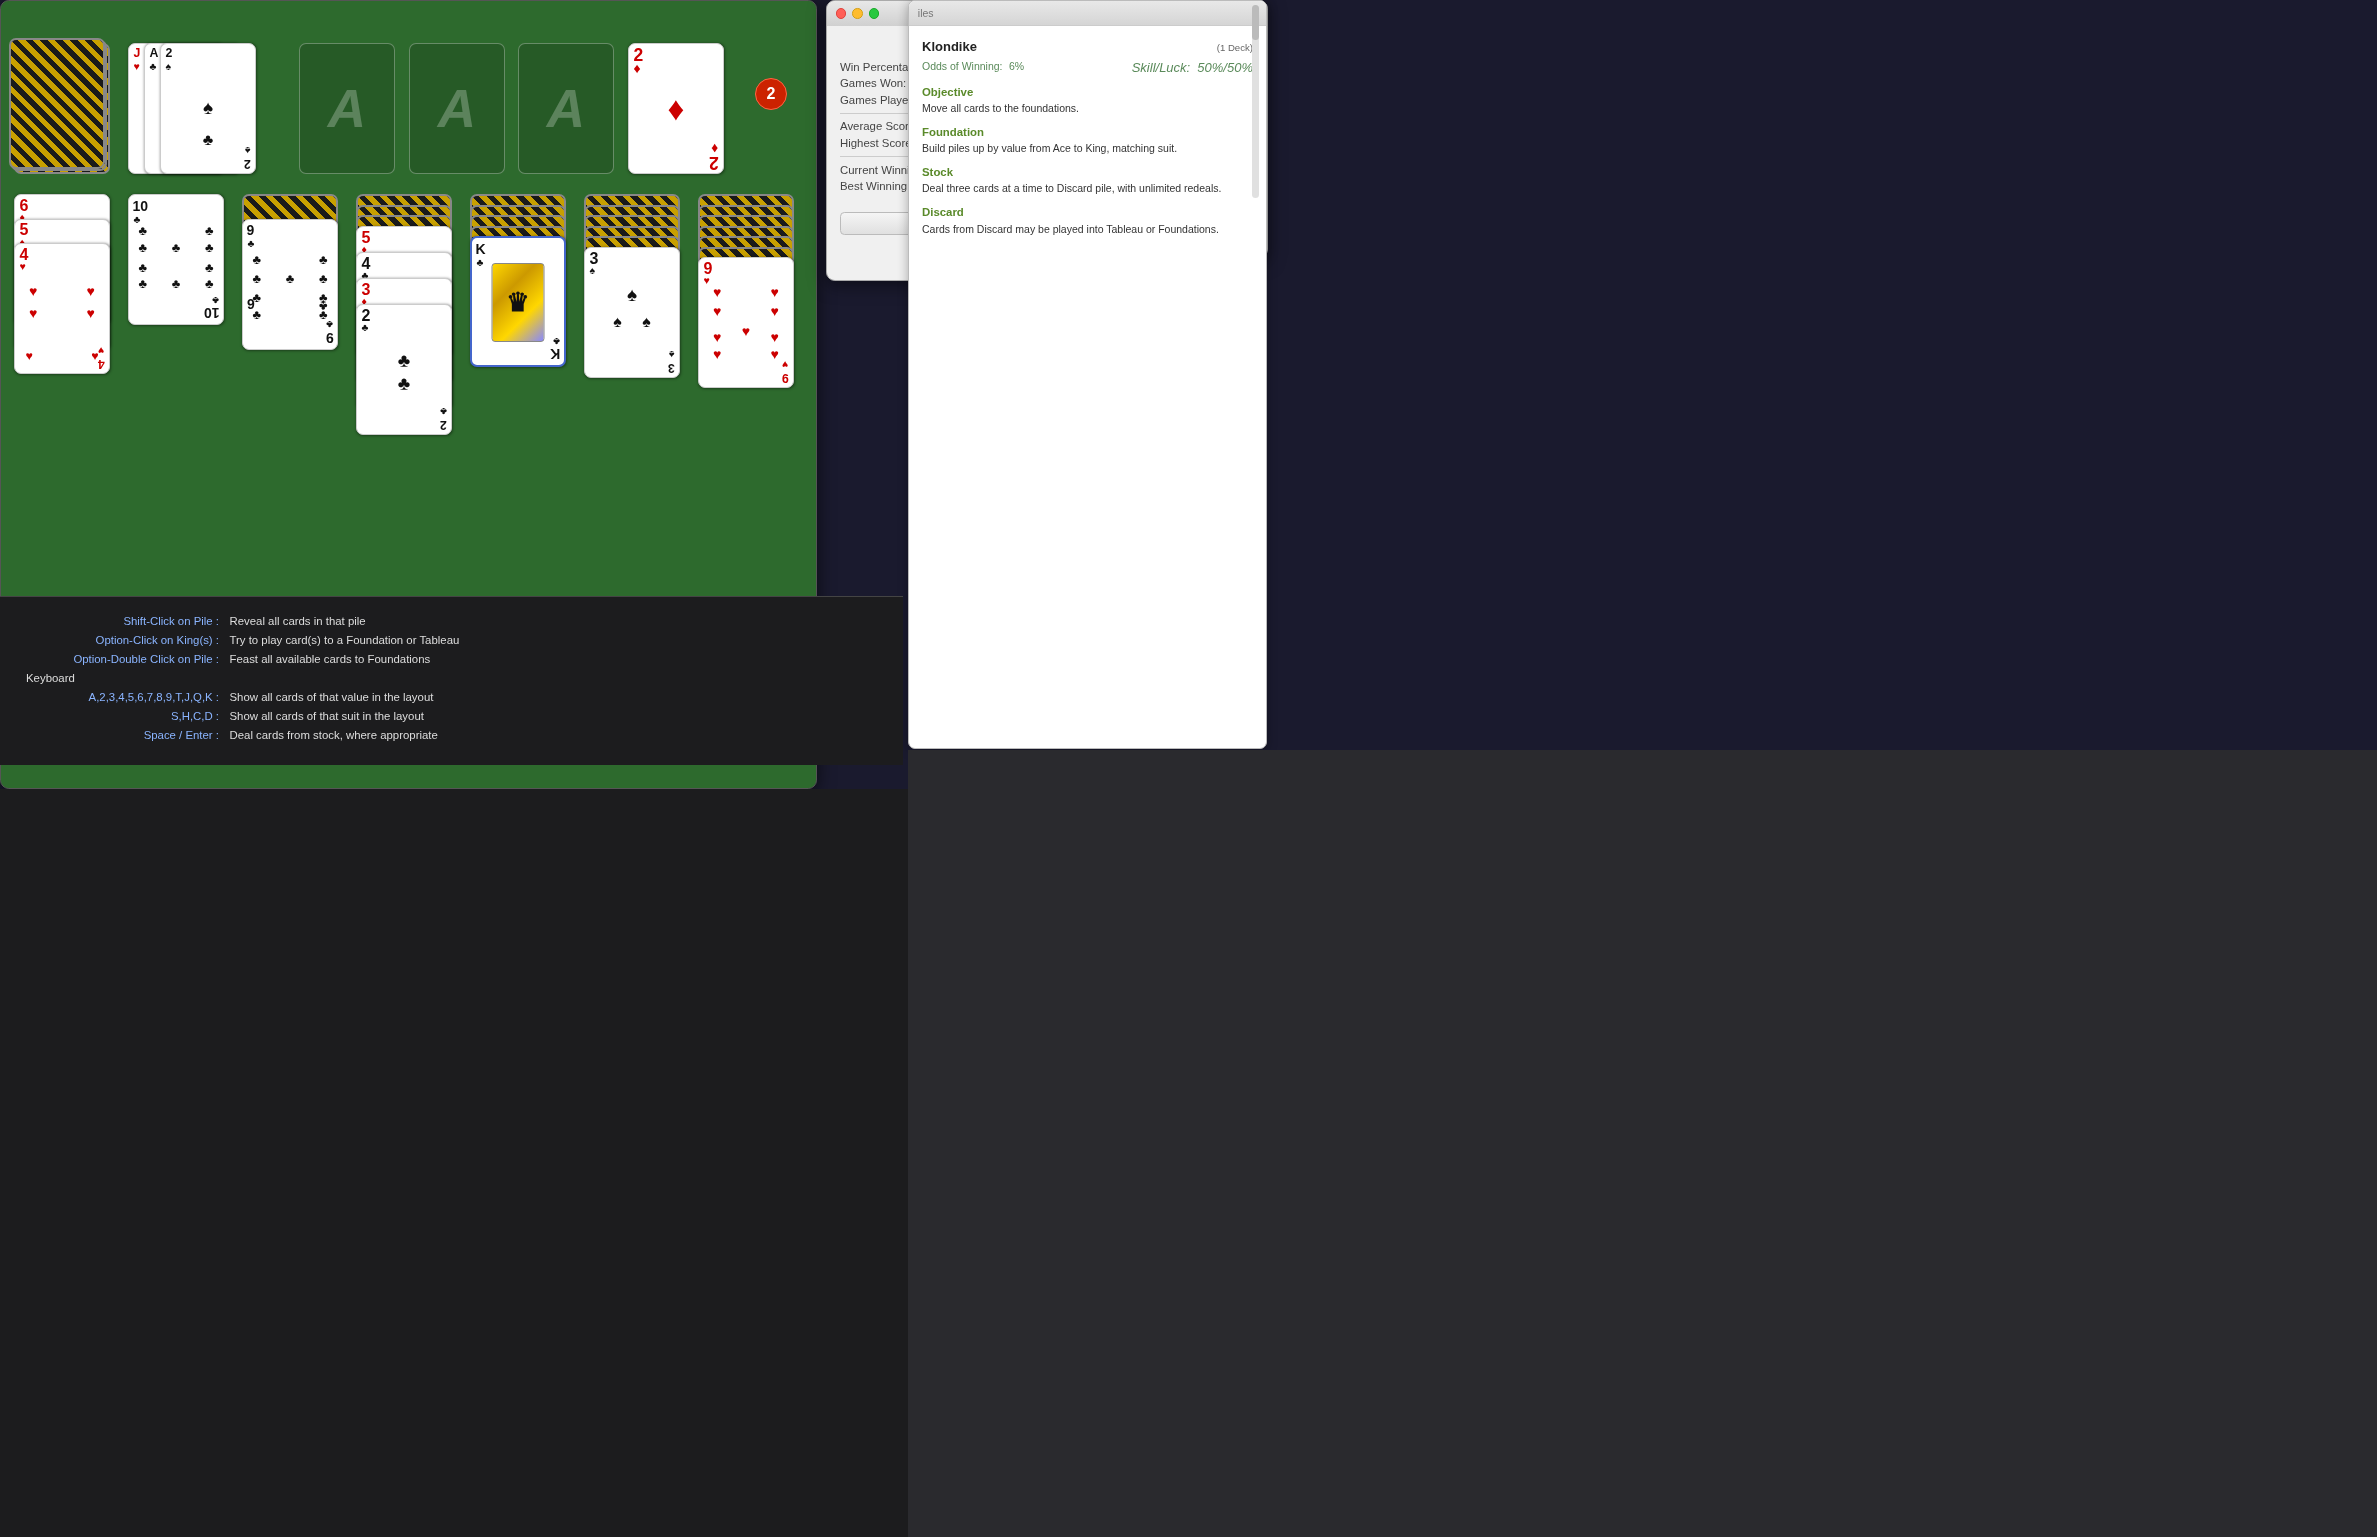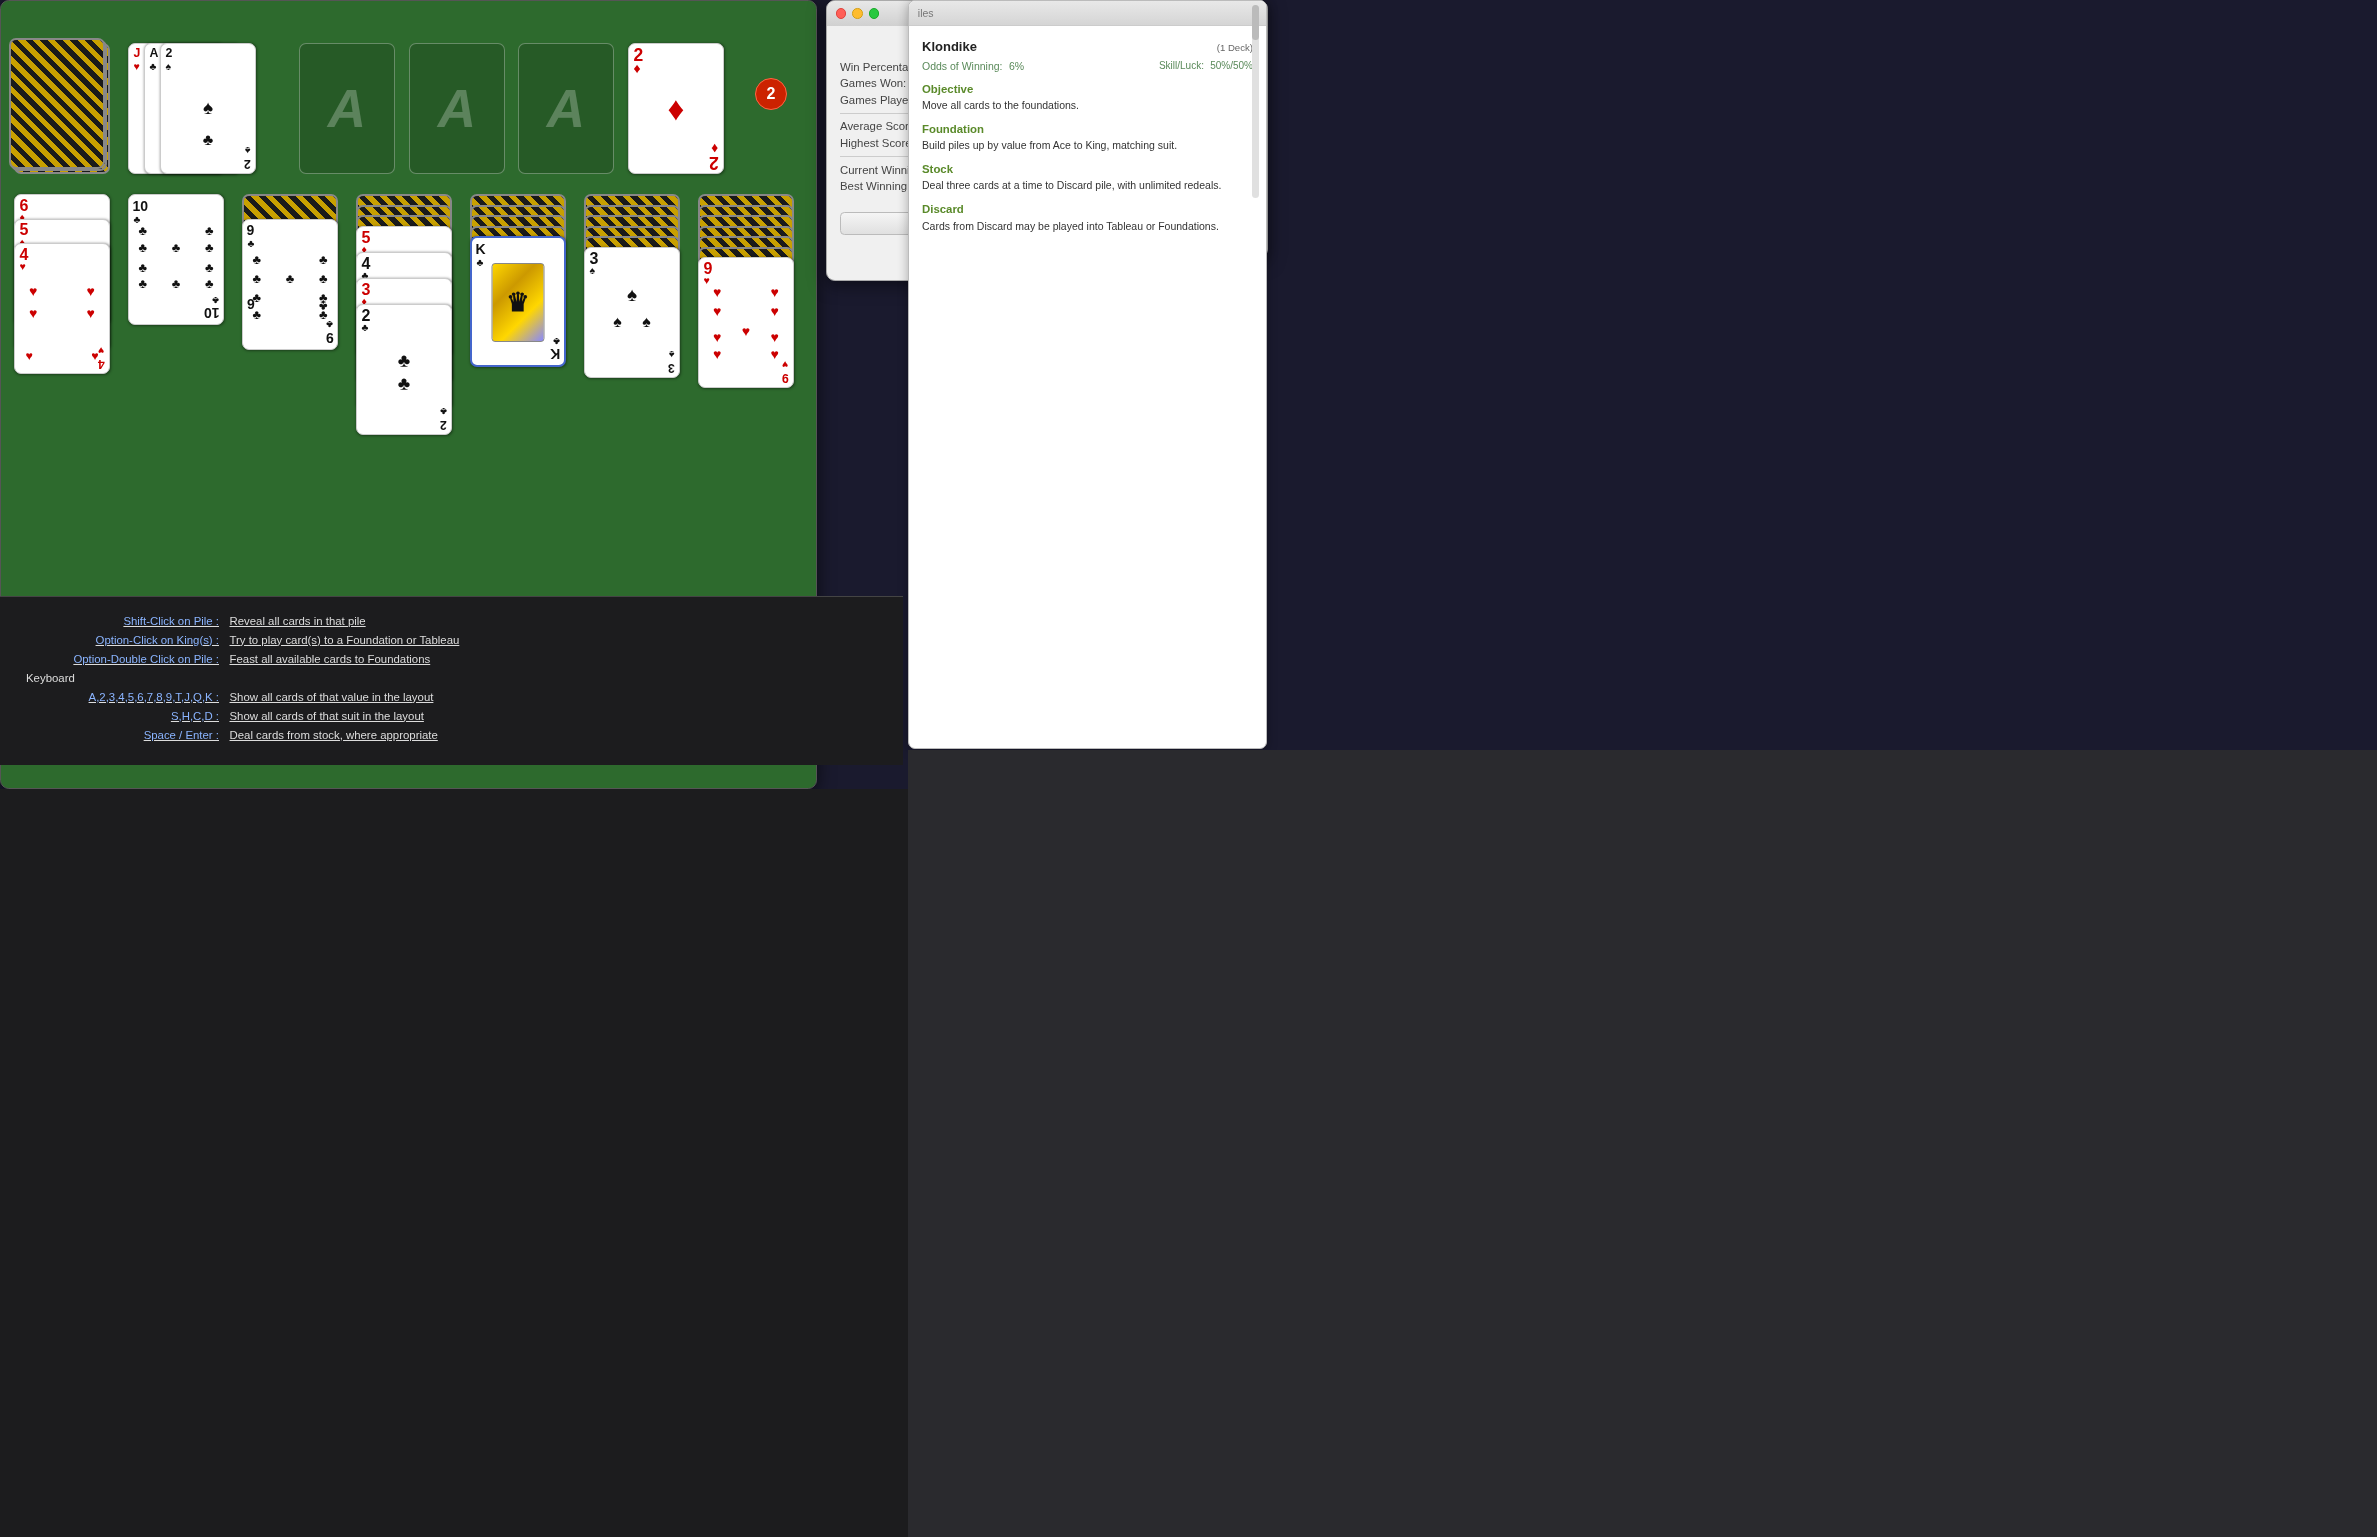--- a/index.html
+++ b/index.html
@@ -275,21 +275,21 @@
       color: #666;
       text-align: right;
       margin-bottom: 4.4px;
     }
     .rules-odds {
       display: flex;
       justify-content: space-between;
       margin-bottom: 10.5px;
     }
     .rules-odds-left { color: #5a8a5a; font-size: 10.5px; }
-    .rules-odds-right { color: #5a8a5a; font-size: 10px; }
+    .rules-odds-right { color: #5a8a5a; font-size: 13px; font-style: italic; }
     .rules-section-title {
       color: #5a8a2a;
       font-size: 11.4px;
       font-weight: 600;
       margin-bottom: 3.5px;
       margin-top: 8.8px;
     }
     .rules-section-text {
       color: #333;
       font-size: 10.5px;
@@ -306,21 +306,20 @@
       background: #1c1c1e;
       border-top: 0.9px solid #444;
       padding: 17.5px 26px;
       color: #ddd;
       font-size: 11.4px;
     }
     .help-row {
       display: flex;
       margin-bottom: 7px;
       align-items: center;
-      text-decoration: underline;
     }
     .help-key {
       color: #8ab4ff;
       min-width: 193px;
       text-align: right;
       margin-right: 10.5px;
       font-size: 11.4px;
     }
     .help-desc {
       color: #ddd;

